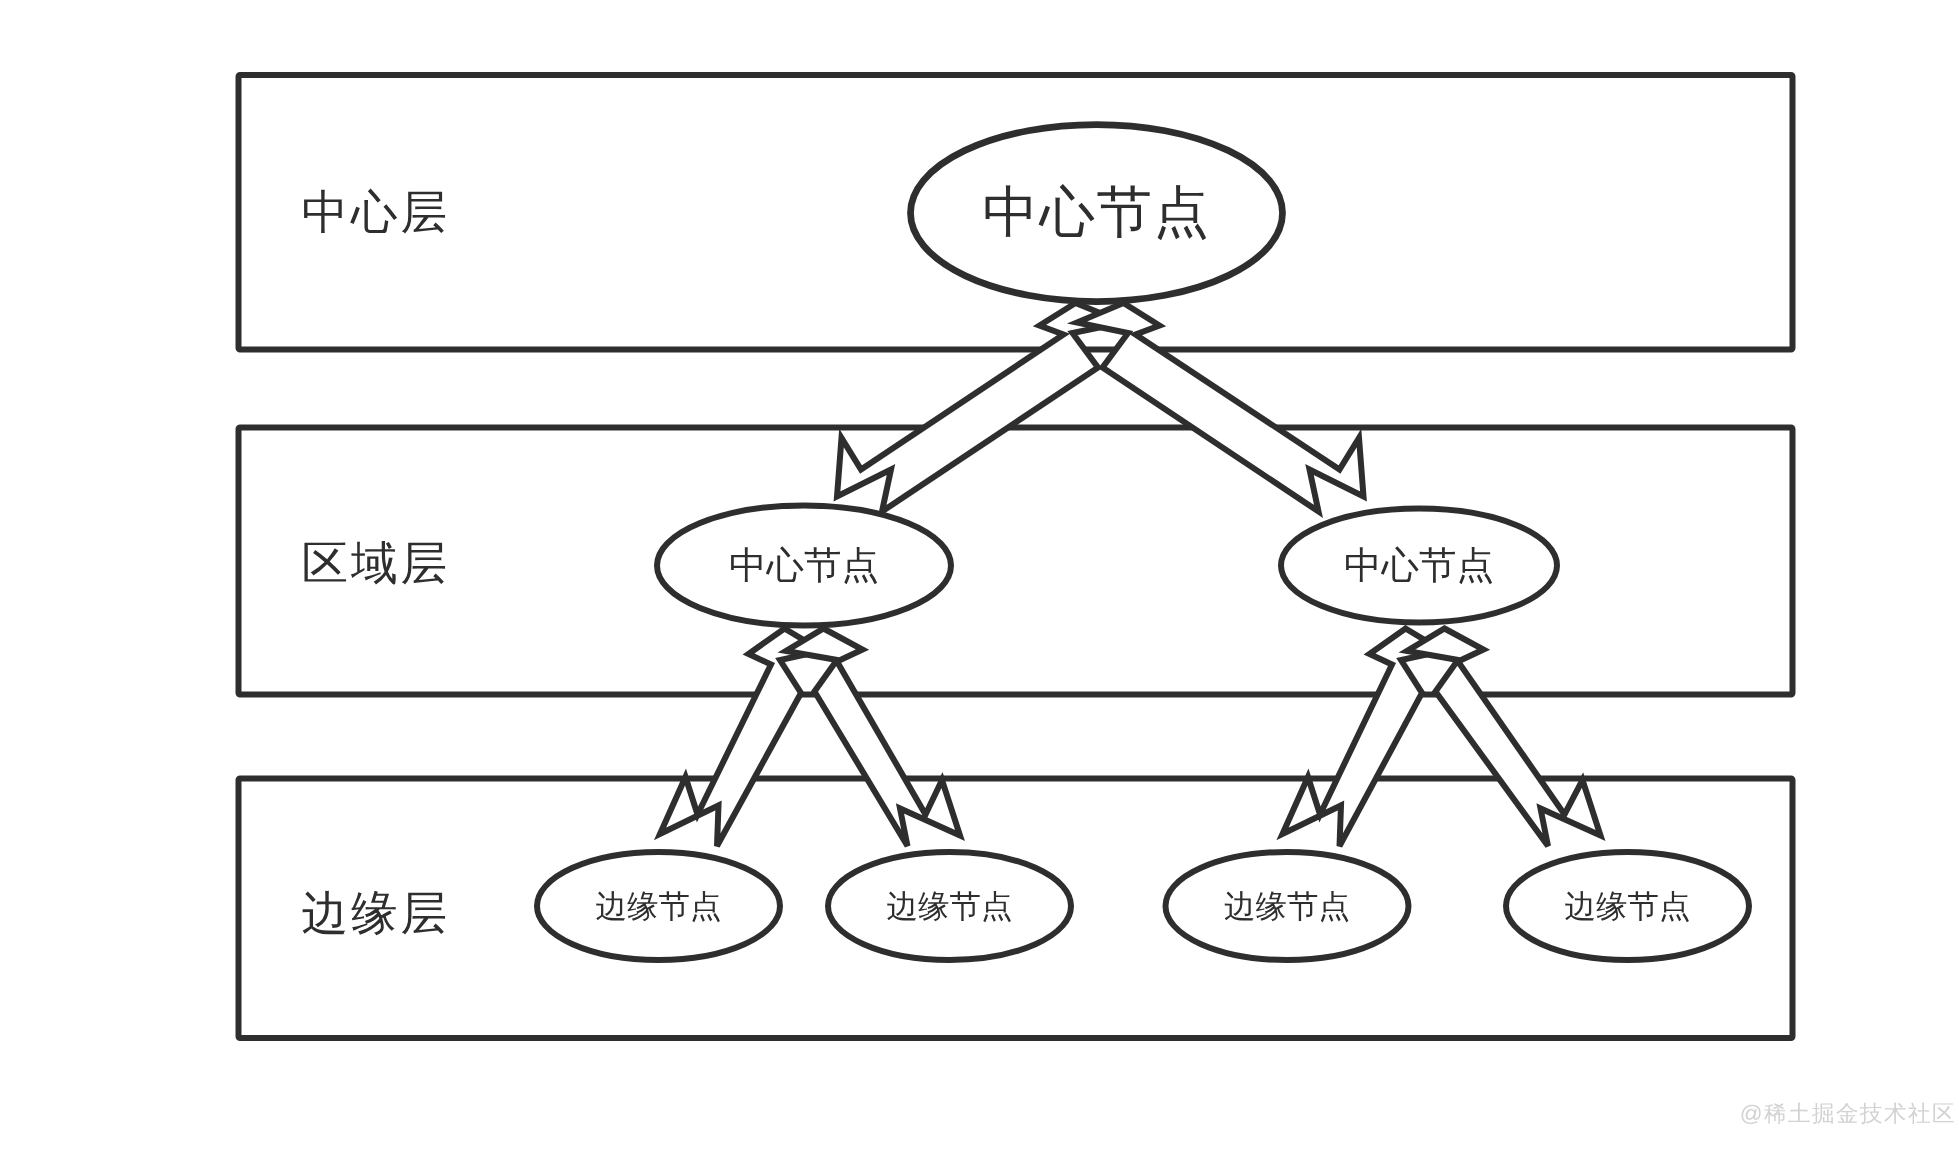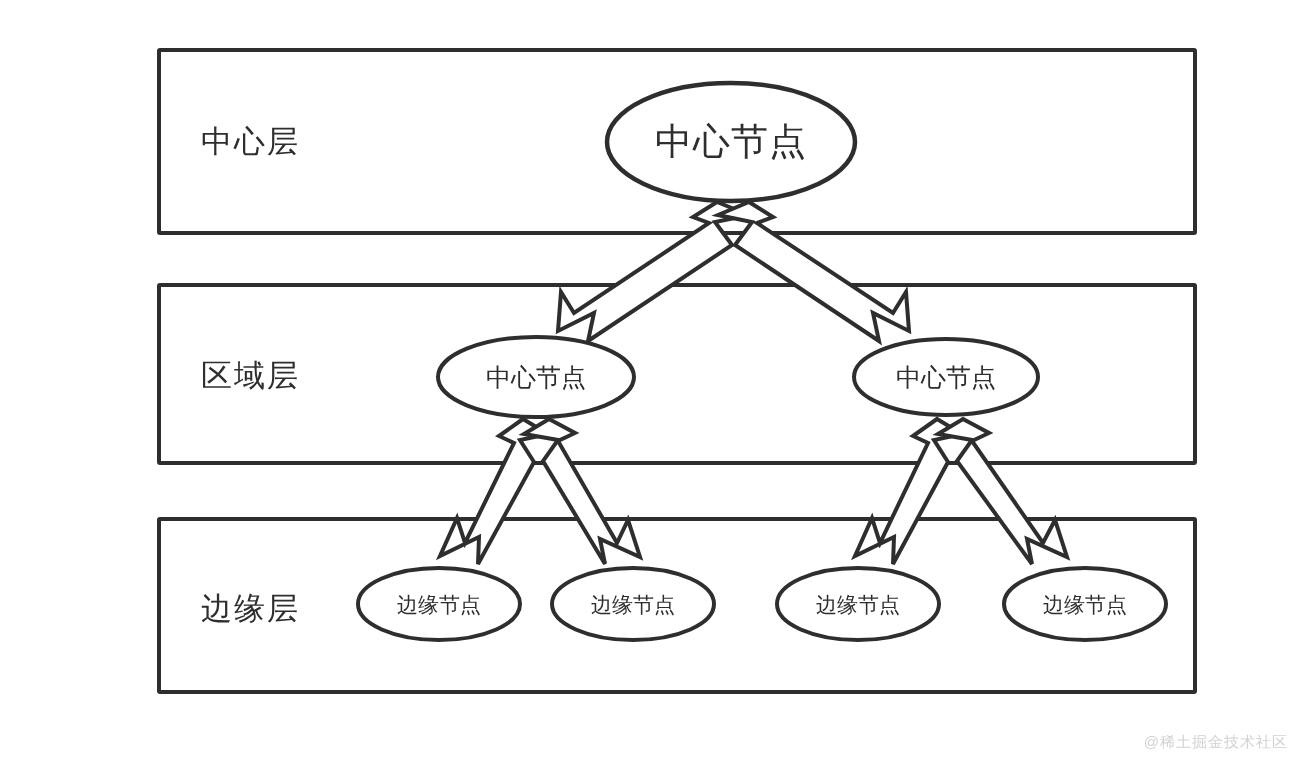--- a/index.html
+++ b/index.html
@@ -51,21 +51,21 @@
   .node-label-region { font-size: 25px; letter-spacing: 0px; }
   .node-label-edge { font-size: 21px; letter-spacing: 0px; }
   .block-arrow {
     fill: #ffffff;
     stroke: #2e2e2e;
     stroke-width: 4;
     stroke-linejoin: miter;
   }
   .watermark {
     position: absolute;
-    right: 18px;
+    right: 2px;
     bottom: 14px;
     font-family: "Liberation Sans", "DejaVu Sans", sans-serif;
     font-size: 15px;
     color: #d2d2d2;
     letter-spacing: 1px;
     user-select: none;
   }
 </style>
 </head>
 <body>

